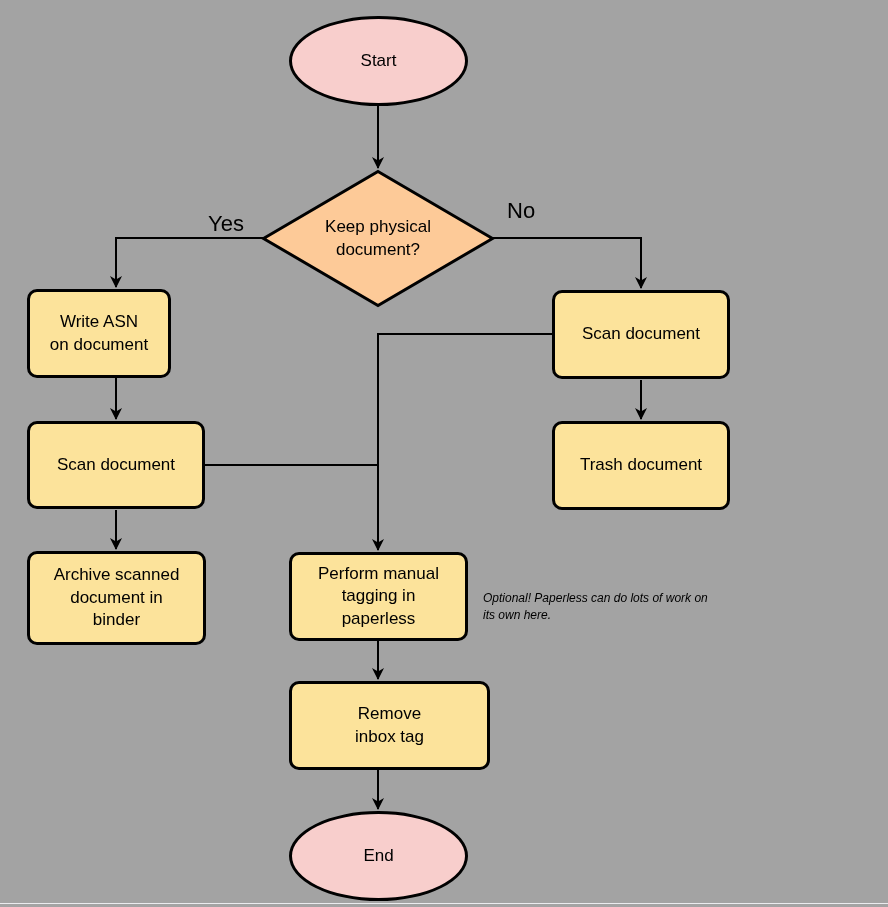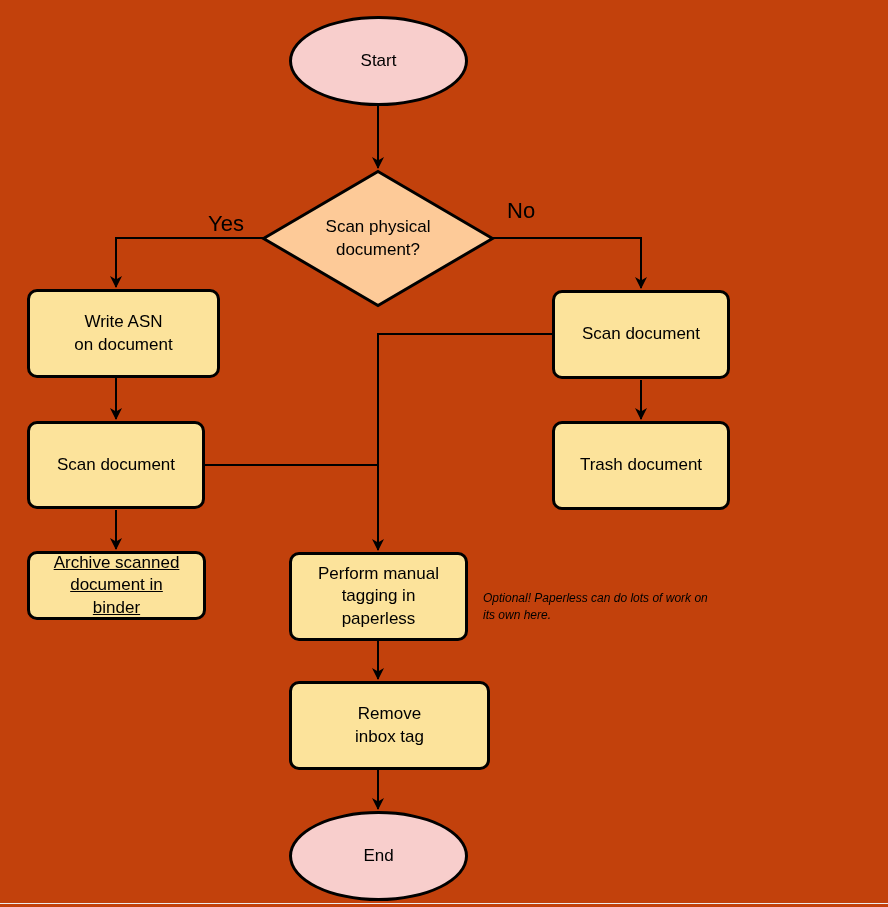--- a/index.html
+++ b/index.html
@@ -1,17 +1,17 @@
 <!DOCTYPE html>
 <html><head>
 <meta charset="utf-8">
 <style>
   html,body{margin:0;padding:0;background:#ffffff;}
   .canvas{
-    position:relative;width:888px;height:907px;background:#c2410c;overflow:hidden;
+    position:relative;width:888px;height:907px;background:#a3a3a3;overflow:hidden;
     font-family:"Liberation Sans", sans-serif;color:#000;
   }
   .edge-layer{position:absolute;left:0;top:0;width:888px;height:907px;}
   .edge{fill:none;stroke:#000;stroke-width:2;}
   .node{
     position:absolute;display:flex;align-items:center;justify-content:center;
     text-align:center;font-size:17px;line-height:1.32;white-space:pre-line;
     box-sizing:border-box;
   }
   .process{background:#FCE39B;border:3px solid #000;border-radius:10px;}
@@ -50,37 +50,37 @@
   </svg>
 
   <div class="node terminator" style="left:289px;top:16px;width:179px;height:90px;">
     <span class="label">Start</span>
   </div>
 
   <div class="node decision" style="left:261px;top:169px;width:234px;height:139px;">
     <svg width="234" height="139" viewBox="0 0 234 139">
       <polygon points="117,2.5 231.5,69.5 117,136.5 2.5,69.5" fill="#FDCA98" stroke="#000" stroke-width="3"></polygon>
     </svg>
-    <span class="label">Scan physical
+    <span class="label">Keep physical
 document?</span>
   </div>
 
   <div class="edge-label" style="left:208px;top:211px;">Yes</div>
   <div class="edge-label" style="left:507px;top:198px;">No</div>
 
-  <div class="node process" style="left:27px;top:289px;width:193px;height:89px;">
+  <div class="node process" style="left:27px;top:289px;width:144px;height:89px;">
     <span class="label">Write ASN
 on document</span>
   </div>
 
   <div class="node process" style="left:27px;top:421px;width:178px;height:88px;">
     <span class="label">Scan document</span>
   </div>
 
-  <div class="node process" style="left:27px;top:551px;width:179px;height:69px;text-decoration:underline;">
+  <div class="node process" style="left:27px;top:551px;width:179px;height:94px;">
     <span class="label">Archive scanned
 document in
 binder</span>
   </div>
 
   <div class="node process" style="left:552px;top:290px;width:178px;height:89px;">
     <span class="label">Scan document</span>
   </div>
 
   <div class="node process" style="left:552px;top:421px;width:178px;height:89px;">

